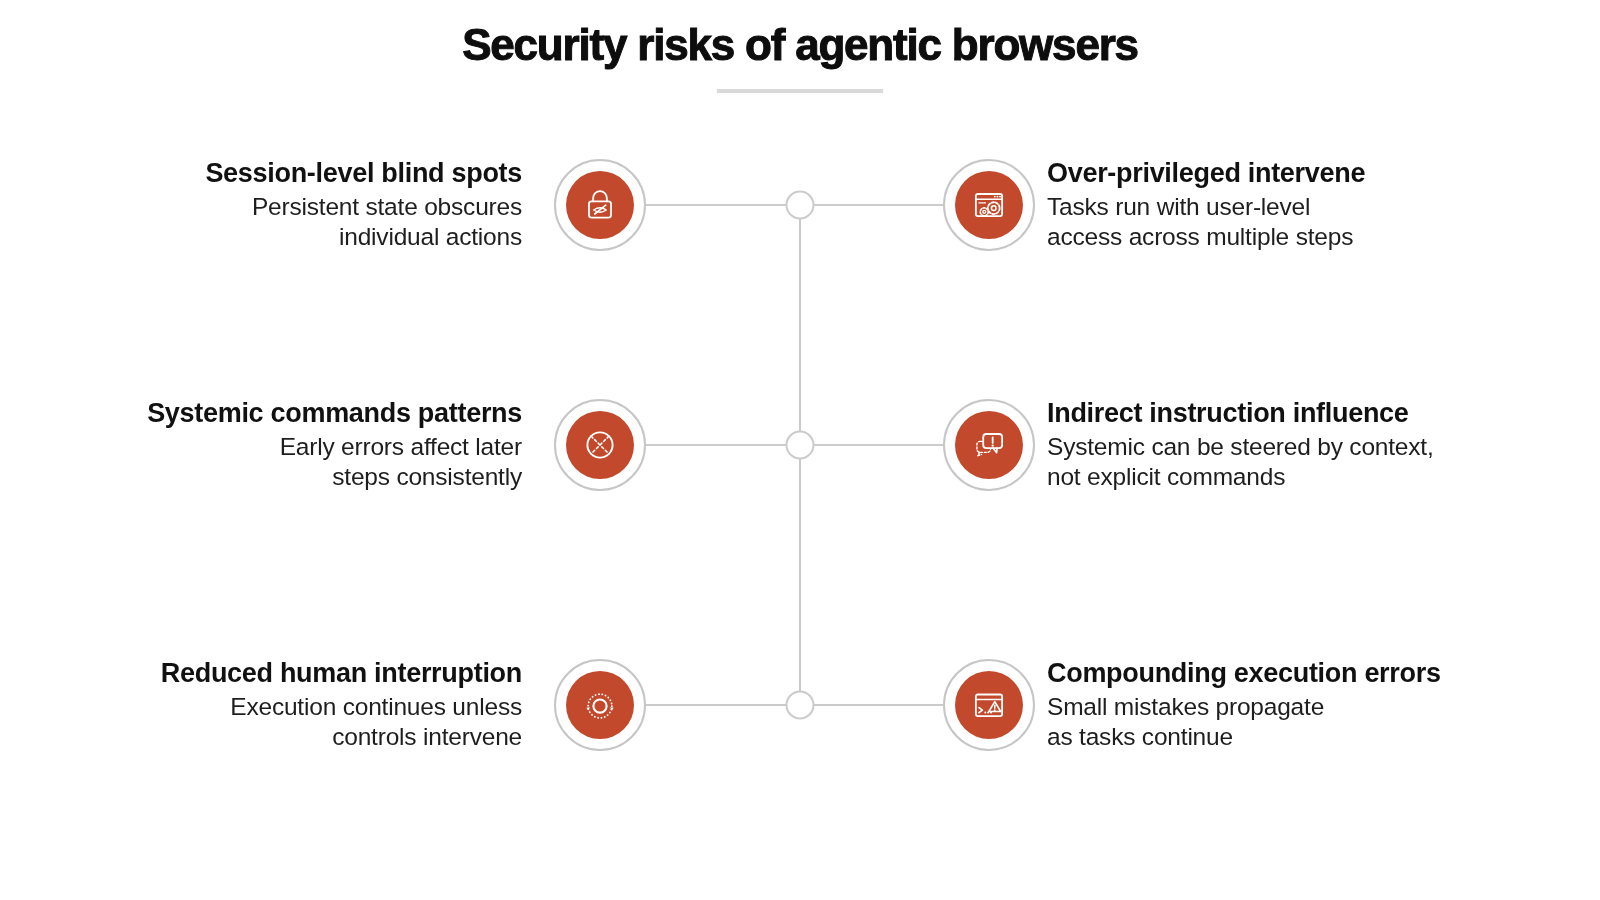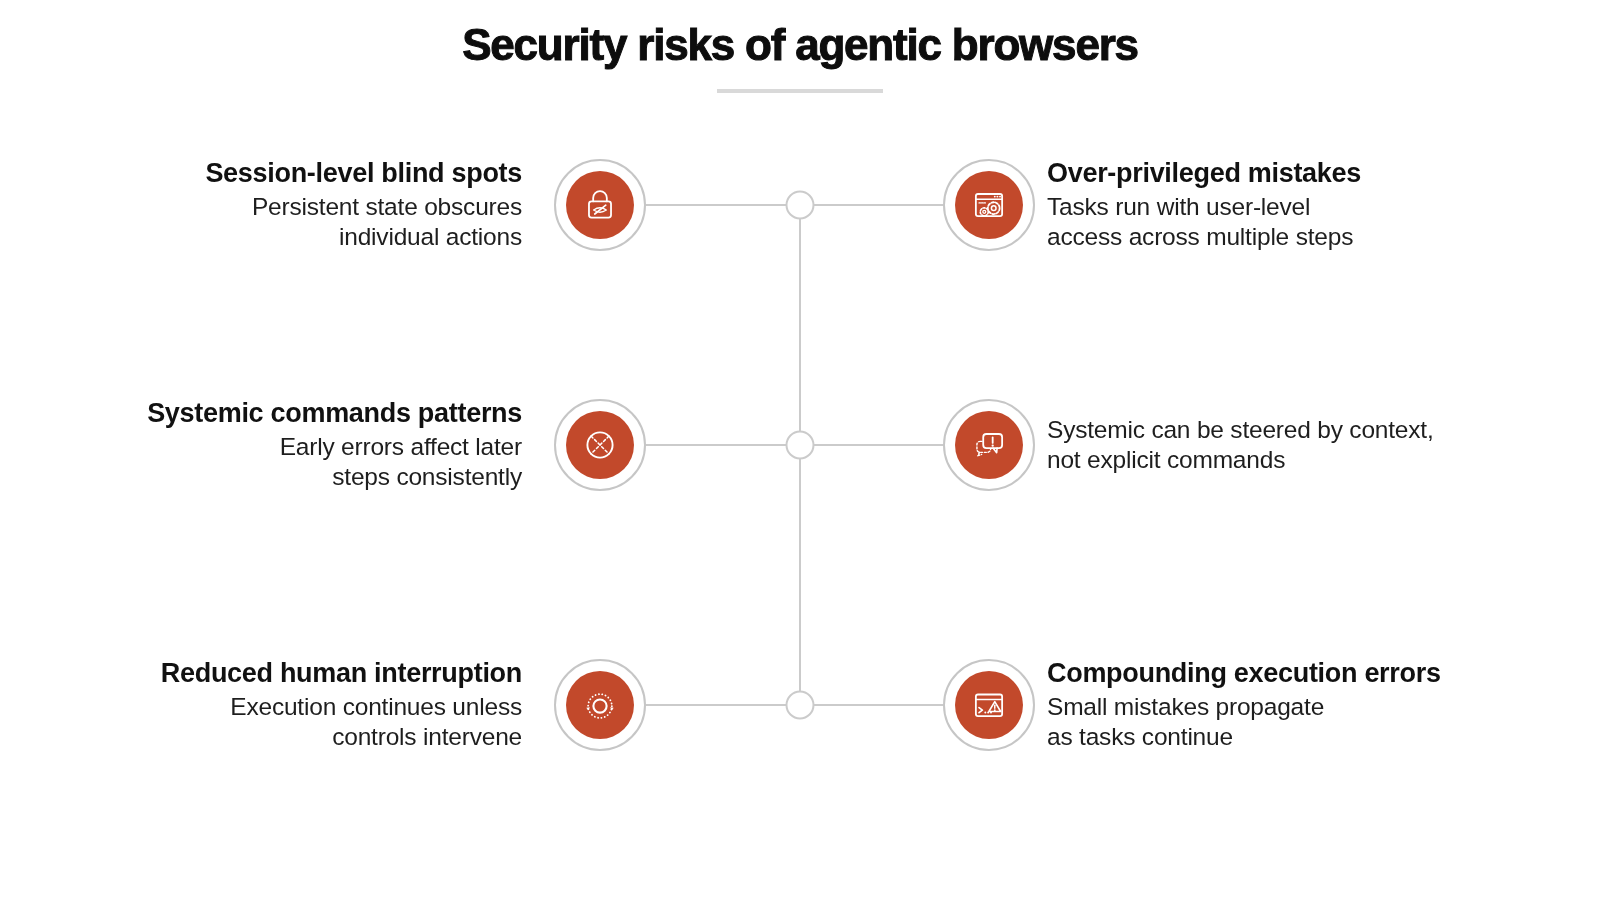--- a/index.html
+++ b/index.html
@@ -97,21 +97,21 @@
           <line x1="10.5" y1="18" x2="17" y2="18" stroke-width="1.3" stroke-dasharray="1.4 1.1"></line>
           <circle cx="24.5" cy="23" r="5.6" stroke-width="1.8" stroke-dasharray="2.4 1.7"></circle>
           <circle cx="24.5" cy="23" r="2.2" stroke-width="1.5"></circle>
           <circle cx="15.5" cy="26.5" r="3.8" stroke-width="1.6" stroke-dasharray="1.9 1.5"></circle>
           <circle cx="15.5" cy="26.5" r="1.4" stroke-width="1.3"></circle>
         </svg>
       </div>
     </div>
 
     <div class="txt right">
-      <div class="item-heading">Over-privileged mistakes</div>
+      <div class="item-heading">Over-privileged intervene</div>
       <div class="item-body">
         <div>Tasks run with user-level</div>
         <div>access across multiple steps</div>
       </div>
     </div>
   </div>
 
   <div class="row row-2">
     <div class="hline"></div>
     <div class="node"></div>
@@ -141,20 +141,21 @@
           <path d="M11 27 l-1.6 3.2 3.6 -1.2" stroke-width="1.4" stroke-dasharray="2 1.8"></path>
           <rect x="14.5" y="9.5" width="18" height="13.5" rx="3" stroke-width="1.8" fill="var(--accent,#c2492b)"></rect>
           <path d="M24 23 l3.3 4.3 0.4 -4.3" stroke-width="1.6"></path>
           <line x1="23.5" y1="12.8" x2="23.5" y2="18" stroke-width="1.8"></line>
           <circle cx="23.5" cy="20.6" r="1.1" fill="#ffffff" stroke="none"></circle>
         </svg>
       </div>
     </div>
 
     <div class="txt right">
+      <div class="item-heading">Indirect instruction influence</div>
       <div class="item-body">
         <div>Systemic can be steered by context,</div>
         <div>not explicit commands</div>
       </div>
     </div>
   </div>
 
   <div class="row row-3">
     <div class="hline"></div>
     <div class="node"></div>

